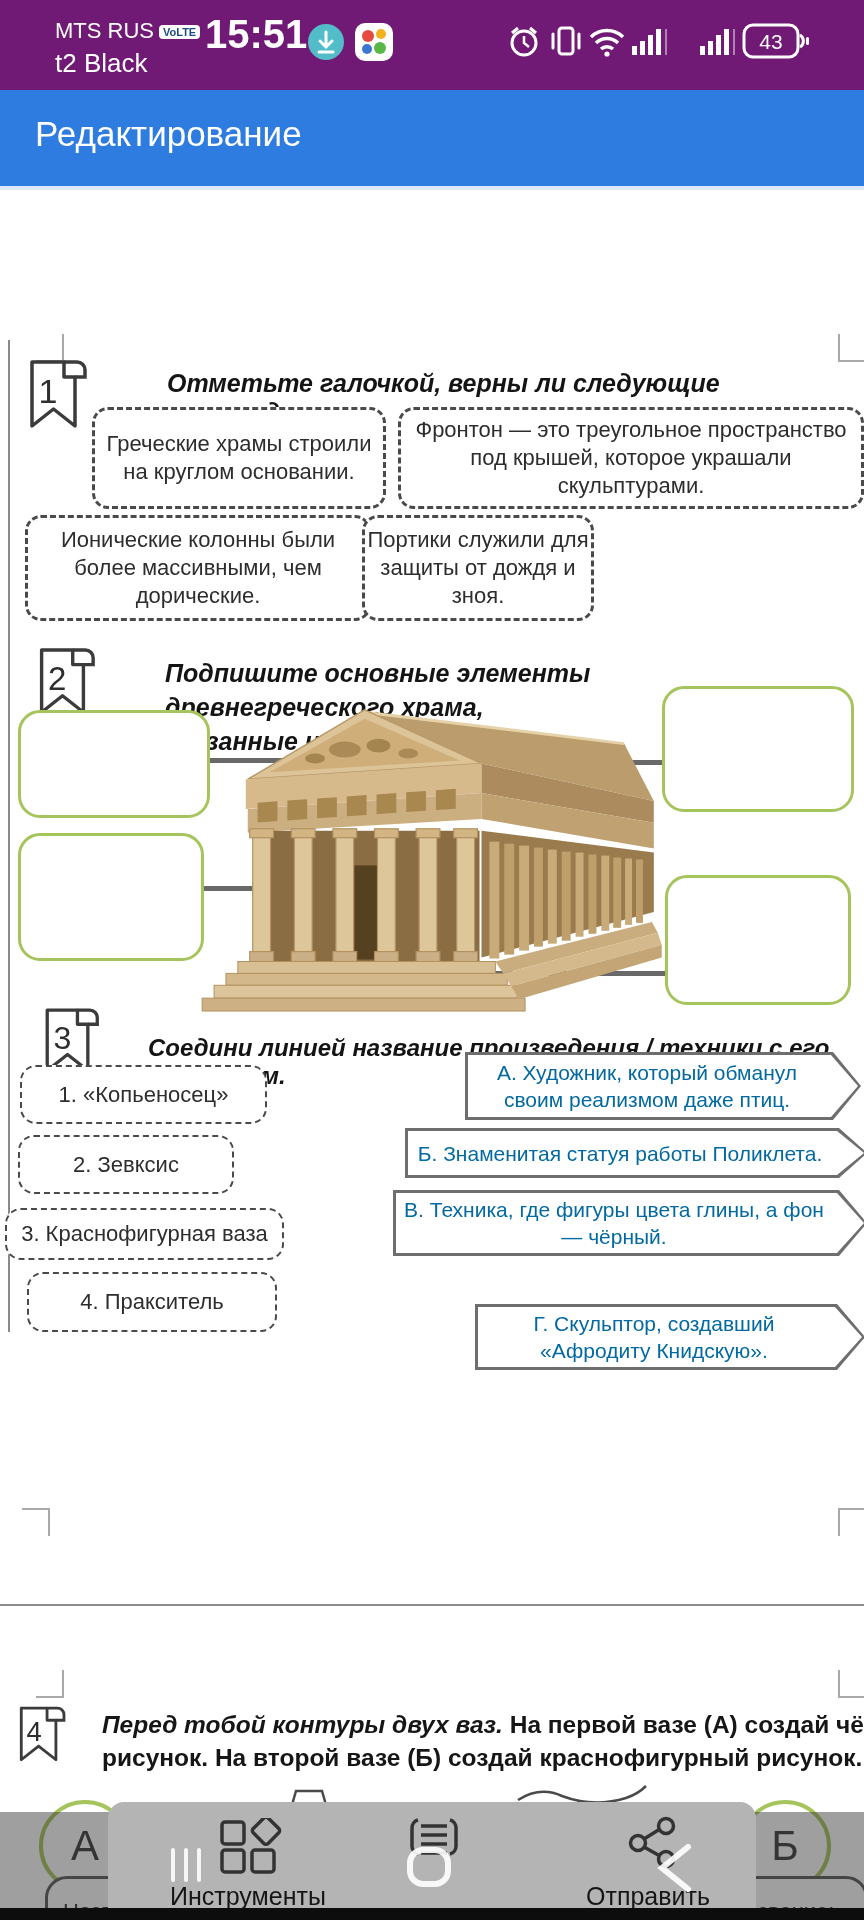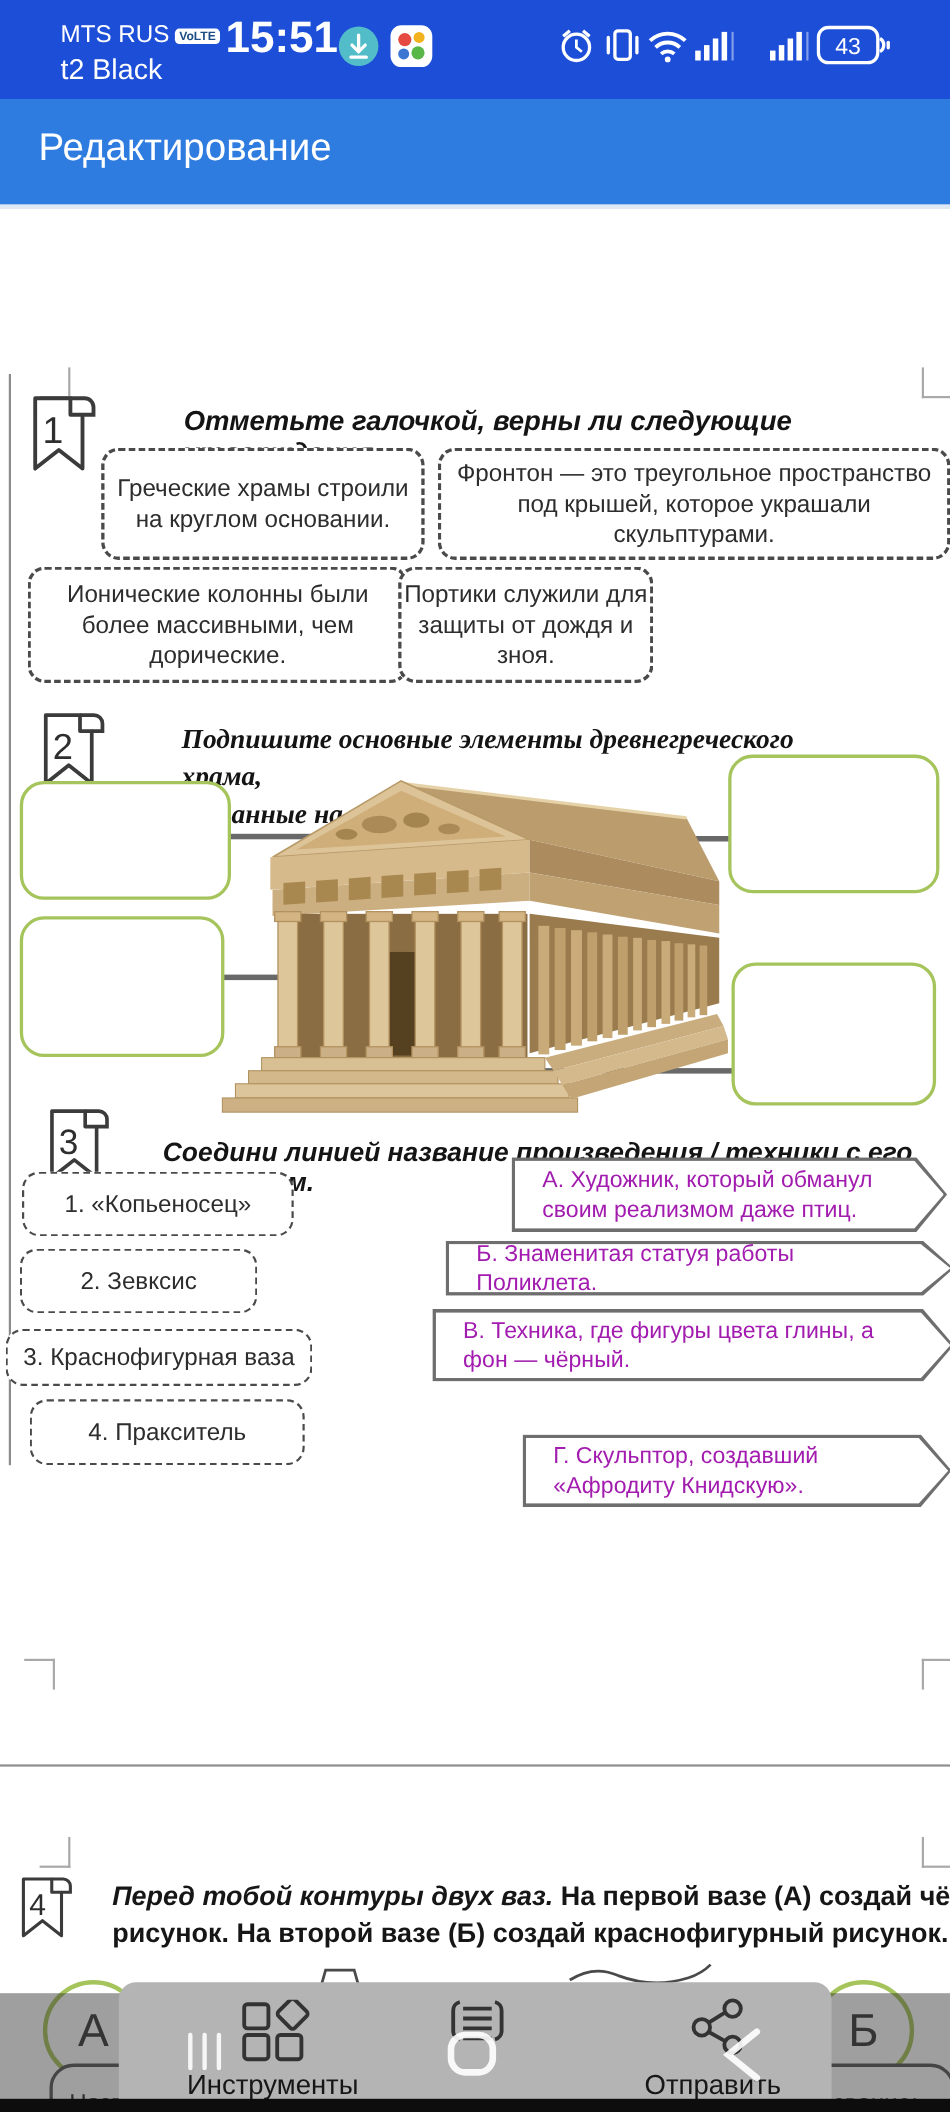--- a/index.html
+++ b/index.html
@@ -1,20 +1,20 @@
 <!DOCTYPE html>
 <html><head>
 <meta charset="utf-8">
 <style>
   html,body{margin:0;padding:0;background:#222;}
   #screen{position:relative;width:864px;height:1920px;margin:0 auto;background:#fff;
     overflow:hidden;font-family:"Liberation Sans","DejaVu Sans",sans-serif;}
   .abs{position:absolute;}
   
-  #statusbar{left:0;top:0;width:864px;height:96px;background:#1d4ed8;color:#fff;}
+  #statusbar{left:0;top:0;width:864px;height:96px;background:#701a75;color:#fff;}
   .sb-txt{position:absolute;color:#fff;}
   .volte{display:inline-block;background:#fff;color:#1d4c86;font-size:11px;font-weight:bold;
     border-radius:4px;padding:1px 4px;vertical-align:2px;margin-left:5px;}
   
   #header{left:0;top:90px;width:864px;height:96px;background:#2f7ce0;}
   #header-underline{left:0;top:186px;width:864px;height:4px;background:#dfe9f6;}
   .hdr-badge{position:absolute;left:692px;top:118px;width:44px;height:40px;border:3px solid #fff;
     border-radius:9px;color:#fff;font-size:24px;display:flex;align-items:center;justify-content:center;}
   
   .cm{position:absolute;width:26px;height:26px;}
@@ -28,21 +28,21 @@
   .dashedbox{position:absolute;border:3px dashed #4a4a4a;border-radius:16px;display:flex;
     align-items:center;justify-content:center;text-align:center;color:#2d2d2d;background:#fff;}
   .greenbox{position:absolute;border:3px solid #a6c45c;border-radius:22px;background:#fff;}
   .connline{position:absolute;height:5px;background:#696969;}
   .arrow{position:absolute;}
   .arrow .bg{position:absolute;inset:0;background:#6e6e6e;
     clip-path:polygon(0 0,calc(100% - 28px) 0,100% 50%,calc(100% - 28px) 100%,0 100%);}
   .arrow .fg{position:absolute;inset:3px;background:#fff;
     clip-path:polygon(0 0,calc(100% - 27px) 0,100% 50%,calc(100% - 27px) 100%,0 100%);}
   .arrow .txt{position:absolute;inset:0;display:flex;align-items:center;justify-content:center;
-    padding:0 36px 0 28px;font-size:21px;color:#a21caf;line-height:27px;}
+    text-align:center;padding:0 36px 0 4px;font-size:21px;color:#0369a1;line-height:27px;}
   .matchitem{font-size:22px;line-height:28px;}
   .divider{position:absolute;left:0;top:1604px;width:864px;height:2px;background:#8f8f8f;}
   
   #scrim{position:absolute;left:0;top:1812px;width:864px;height:108px;background:rgba(45,45,45,0.46);}
   #panel{position:absolute;left:108px;top:1802px;width:648px;height:118px;background:#b4b4b4;
     border-radius:16px 16px 0 0;}
   .tool-label{position:absolute;color:#161616;white-space:nowrap;text-align:right;}
   .navbar-white{position:absolute;background:rgba(255,255,255,0.88);border-radius:3px;}
   #blackstrip{position:absolute;left:0;top:1908px;width:864px;height:12px;background:#0d0d0d;}
   .vasecircle{position:absolute;width:92px;height:92px;border:4px solid #a6c45c;border-radius:50%;
@@ -144,21 +144,21 @@
   <div class="dashedbox matchitem" style="left:92px;top:407px;width:288px;height:96px;">Греческие храмы строили на круглом основании.</div>
   <div class="dashedbox matchitem" style="left:398px;top:407px;width:460px;height:96px;text-align:center;">Фронтон — это треугольное пространство под крышей, которое украшали скульптурами.</div>
   <div class="dashedbox matchitem" style="left:25px;top:515px;width:320px;height:100px;padding:0 10px;">Ионические колонны были более массивными, чем дорические.</div>
   <div class="dashedbox matchitem" style="left:362px;top:515px;width:226px;height:100px;">Портики служили для защиты от дождя и зноя.</div>
 
   <svg class="abs" style="left:28px;top:640px;" width="70" height="92" viewBox="0 0 72 86">
     <path d="M46 6 h13 a8 8 0 0 1 8 8 v7 h-10" fill="none" stroke="#3b3b3b" stroke-width="3.5"></path>
     <path d="M14 6 H46 V21 H57 V70 L35.5 53 L14 70 Z" fill="#fff" stroke="#3b3b3b" stroke-width="3.5" stroke-linejoin="round"></path>
     <text x="30" y="47" text-anchor="middle" font-size="34" fill="#2e2e2e" font-family="Liberation Sans, sans-serif">2</text>
   </svg>
-  <div class="task-heading" style="left:165px;top:656px;width:600px;font-size:25px;line-height:34px;font-family:Liberation Serif, serif;">
+  <div class="task-heading" style="left:165px;top:656px;width:600px;font-size:25px;line-height:34px;">
     <span>Подпишите основные элементы древнегреческого храма,</span><br>
     <span>указанные на схеме.</span>
   </div>
 
   <div class="connline" style="left:203px;top:758px;width:132px;"></div>
   <div class="connline" style="left:494px;top:760px;width:172px;"></div>
   <div class="connline" style="left:196px;top:886px;width:92px;"></div>
   <div class="connline" style="left:490px;top:971px;width:179px;"></div>
 
   <svg class="abs" style="left:195px;top:702px;" width="468" height="312" viewBox="0 0 470 315">

